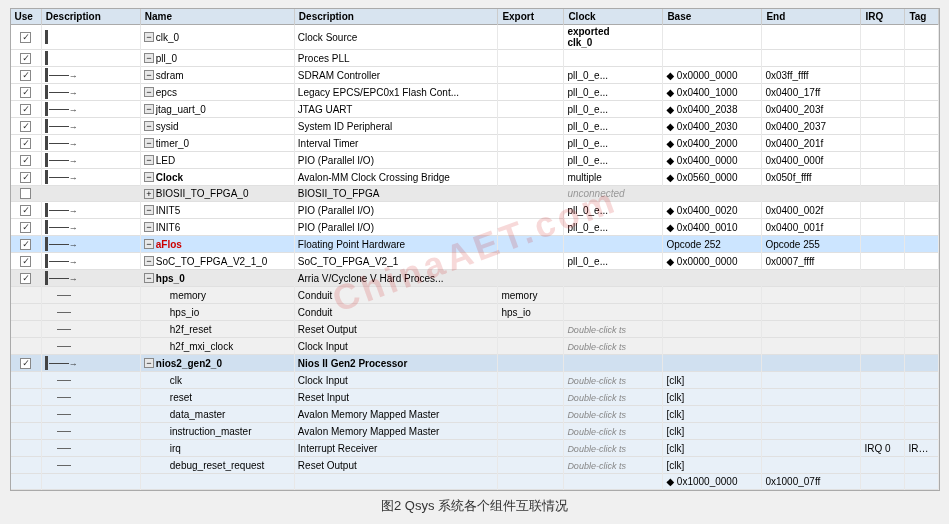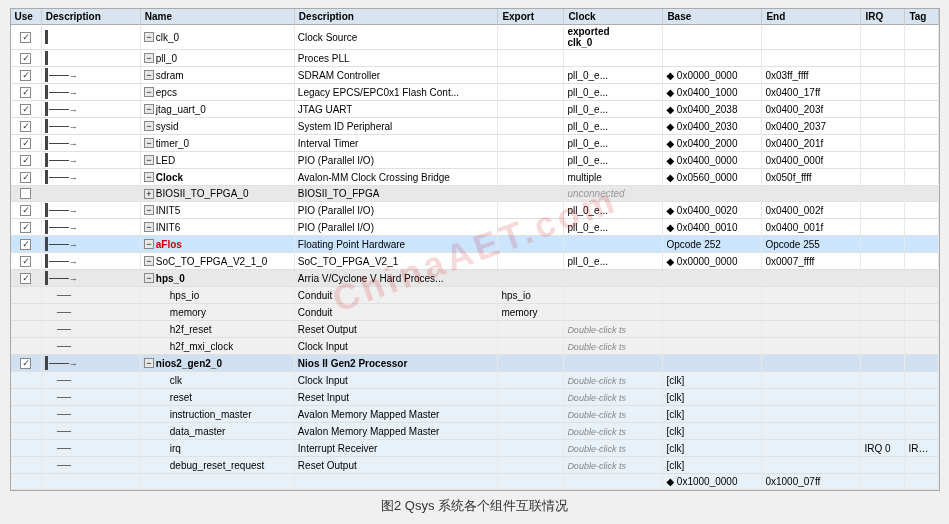--- a/index.html
+++ b/index.html
@@ -492,20 +492,41 @@
           <tr style="background:#f0f0f0;">
             <td class="use-cell col-use"></td>
             <td class="connections-cell col-conn">
               <div style="display: flex; align-items: center; height: 14px; padding-left: 12px;">
                 <div style="width: 14px; height: 1px; background: rgb(102, 102, 102);"></div>
               </div>
             </td>
             <td class="col-name">
               <div style="padding-left: 14px; display: flex; align-items: center;">
                 <span style="display: inline-block; width: 12px;"></span>
+                <span>memory</span>
+              </div>
+            </td>
+            <td class="col-desc"><span>Conduit</span></td>
+            <td class="col-export">memory</td>
+            <td class="col-clock"><span></span></td>
+            <td class="col-base"></td>
+            <td class="col-end"></td>
+            <td class="col-irq"></td>
+            <td class="col-tag"></td>
+          </tr>
+          <tr style="background:#f0f0f0;">
+            <td class="use-cell col-use"></td>
+            <td class="connections-cell col-conn">
+              <div style="display: flex; align-items: center; height: 14px; padding-left: 12px;">
+                <div style="width: 14px; height: 1px; background: rgb(102, 102, 102);"></div>
+              </div>
+            </td>
+            <td class="col-name">
+              <div style="padding-left: 14px; display: flex; align-items: center;">
+                <span style="display: inline-block; width: 12px;"></span>
                 <span>hps_io</span>
               </div>
             </td>
             <td class="col-desc"><span>Conduit</span></td>
             <td class="col-export">hps_io</td>
             <td class="col-clock"><span></span></td>
             <td class="col-base"></td>
             <td class="col-end"></td>
             <td class="col-irq"></td>
             <td class="col-tag"></td>
@@ -513,41 +534,20 @@
           <tr style="background:#f0f0f0;">
             <td class="use-cell col-use"></td>
             <td class="connections-cell col-conn">
               <div style="display: flex; align-items: center; height: 14px; padding-left: 12px;">
                 <div style="width: 14px; height: 1px; background: rgb(102, 102, 102);"></div>
               </div>
             </td>
             <td class="col-name">
               <div style="padding-left: 14px; display: flex; align-items: center;">
                 <span style="display: inline-block; width: 12px;"></span>
-                <span>memory</span>
-              </div>
-            </td>
-            <td class="col-desc"><span>Conduit</span></td>
-            <td class="col-export">memory</td>
-            <td class="col-clock"><span></span></td>
-            <td class="col-base"></td>
-            <td class="col-end"></td>
-            <td class="col-irq"></td>
-            <td class="col-tag"></td>
-          </tr>
-          <tr style="background:#f0f0f0;">
-            <td class="use-cell col-use"></td>
-            <td class="connections-cell col-conn">
-              <div style="display: flex; align-items: center; height: 14px; padding-left: 12px;">
-                <div style="width: 14px; height: 1px; background: rgb(102, 102, 102);"></div>
-              </div>
-            </td>
-            <td class="col-name">
-              <div style="padding-left: 14px; display: flex; align-items: center;">
-                <span style="display: inline-block; width: 12px;"></span>
                 <span>h2f_reset</span>
               </div>
             </td>
             <td class="col-desc"><span>Reset Output</span></td>
             <td class="col-export"></td>
             <td class="col-clock"><span class="double-click-text">Double-click ts</span></td>
             <td class="col-base"></td>
             <td class="col-end"></td>
             <td class="col-irq"></td>
             <td class="col-tag"></td>
@@ -641,42 +641,42 @@
           <tr style="background:#e8f0f8;">
             <td class="use-cell col-use"></td>
             <td class="connections-cell col-conn">
               <div style="display: flex; align-items: center; height: 14px; padding-left: 12px;">
                 <div style="width: 14px; height: 1px; background: rgb(102, 102, 102);"></div>
               </div>
             </td>
             <td class="col-name">
               <div style="padding-left: 14px; display: flex; align-items: center;">
                 <span style="display: inline-block; width: 12px;"></span>
-                <span>instruction_master</span>
+                <span>data_master</span>
               </div>
             </td>
             <td class="col-desc"><span>Avalon Memory Mapped Master</span></td>
             <td class="col-export"></td>
             <td class="col-clock"><span class="double-click-text">Double-click ts</span></td>
             <td class="col-base">[clk]</td>
             <td class="col-end"></td>
             <td class="col-irq"></td>
             <td class="col-tag"></td>
           </tr>
           <tr style="background:#e8f0f8;">
             <td class="use-cell col-use"></td>
             <td class="connections-cell col-conn">
               <div style="display: flex; align-items: center; height: 14px; padding-left: 12px;">
                 <div style="width: 14px; height: 1px; background: rgb(102, 102, 102);"></div>
               </div>
             </td>
             <td class="col-name">
               <div style="padding-left: 14px; display: flex; align-items: center;">
                 <span style="display: inline-block; width: 12px;"></span>
-                <span>data_master</span>
+                <span>instruction_master</span>
               </div>
             </td>
             <td class="col-desc"><span>Avalon Memory Mapped Master</span></td>
             <td class="col-export"></td>
             <td class="col-clock"><span class="double-click-text">Double-click ts</span></td>
             <td class="col-base">[clk]</td>
             <td class="col-end"></td>
             <td class="col-irq"></td>
             <td class="col-tag"></td>
           </tr>

